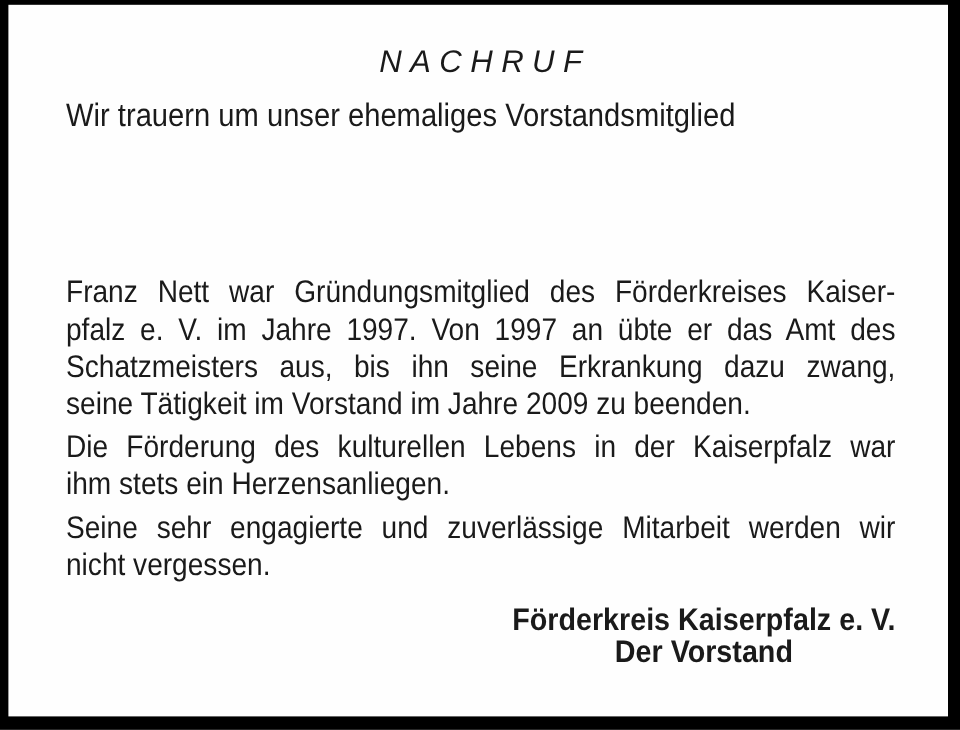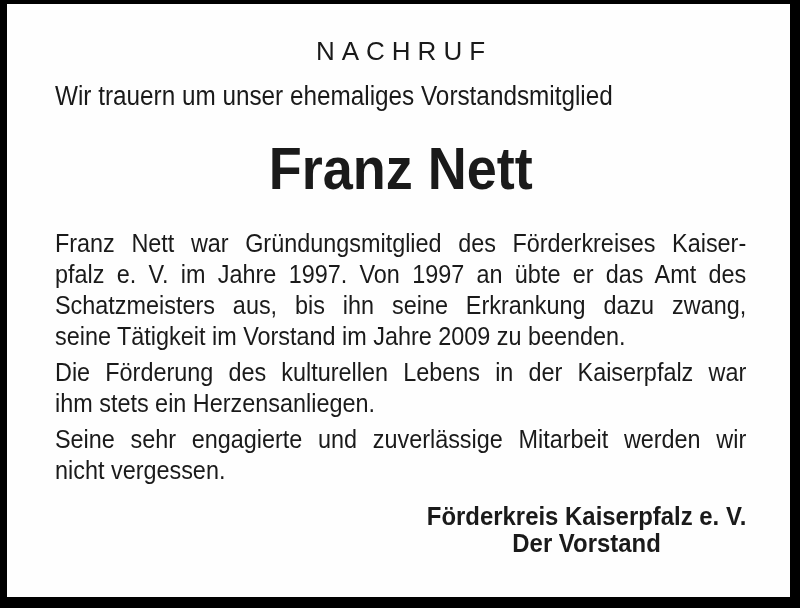--- a/index.html
+++ b/index.html
@@ -22,20 +22,21 @@
     color: var(--ink);
   }
   
   .title {
     position: absolute;
     left: 48px; top: 34px; width: 691px;
     font-size: 26px; line-height: 1;
     letter-spacing: 7px; text-indent: 7px;
     text-align: center;
     font-weight: 400;
+    font-style: italic;
   }
   .intro {
     position: absolute;
     left: 48px; top: 79px;
     font-size: 27px; line-height: 1;
     white-space: nowrap;
     transform: scaleX(0.9);
     transform-origin: 0 0;
   }
   .name-wrap {
@@ -78,23 +79,20 @@
 </style>
 </head>
 <body>
 
 <div class="page">
 
   <div class="title">NACHRUF</div>
 
   <div class="intro">Wir trauern um unser ehemaliges Vorstandsmitglied</div>
 
-  <div class="name-wrap">
-    <span class="name">Franz Nett</span>
-  </div>
 
   <div class="para p1">
     <div class="ln j">Franz Nett war Gründungsmitglied des Förderkreises Kaiser-</div>
     <div class="ln j">pfalz e. V. im Jahre 1997. Von 1997 an übte er das Amt des</div>
     <div class="ln j">Schatzmeisters aus, bis ihn seine Erkrankung dazu zwang,</div>
     <div class="ln e">seine Tätigkeit im Vorstand im Jahre 2009 zu beenden.</div>
   </div>
 
   <div class="para p2">
     <div class="ln j">Die Förderung des kulturellen Lebens in der Kaiserpfalz war</div>

